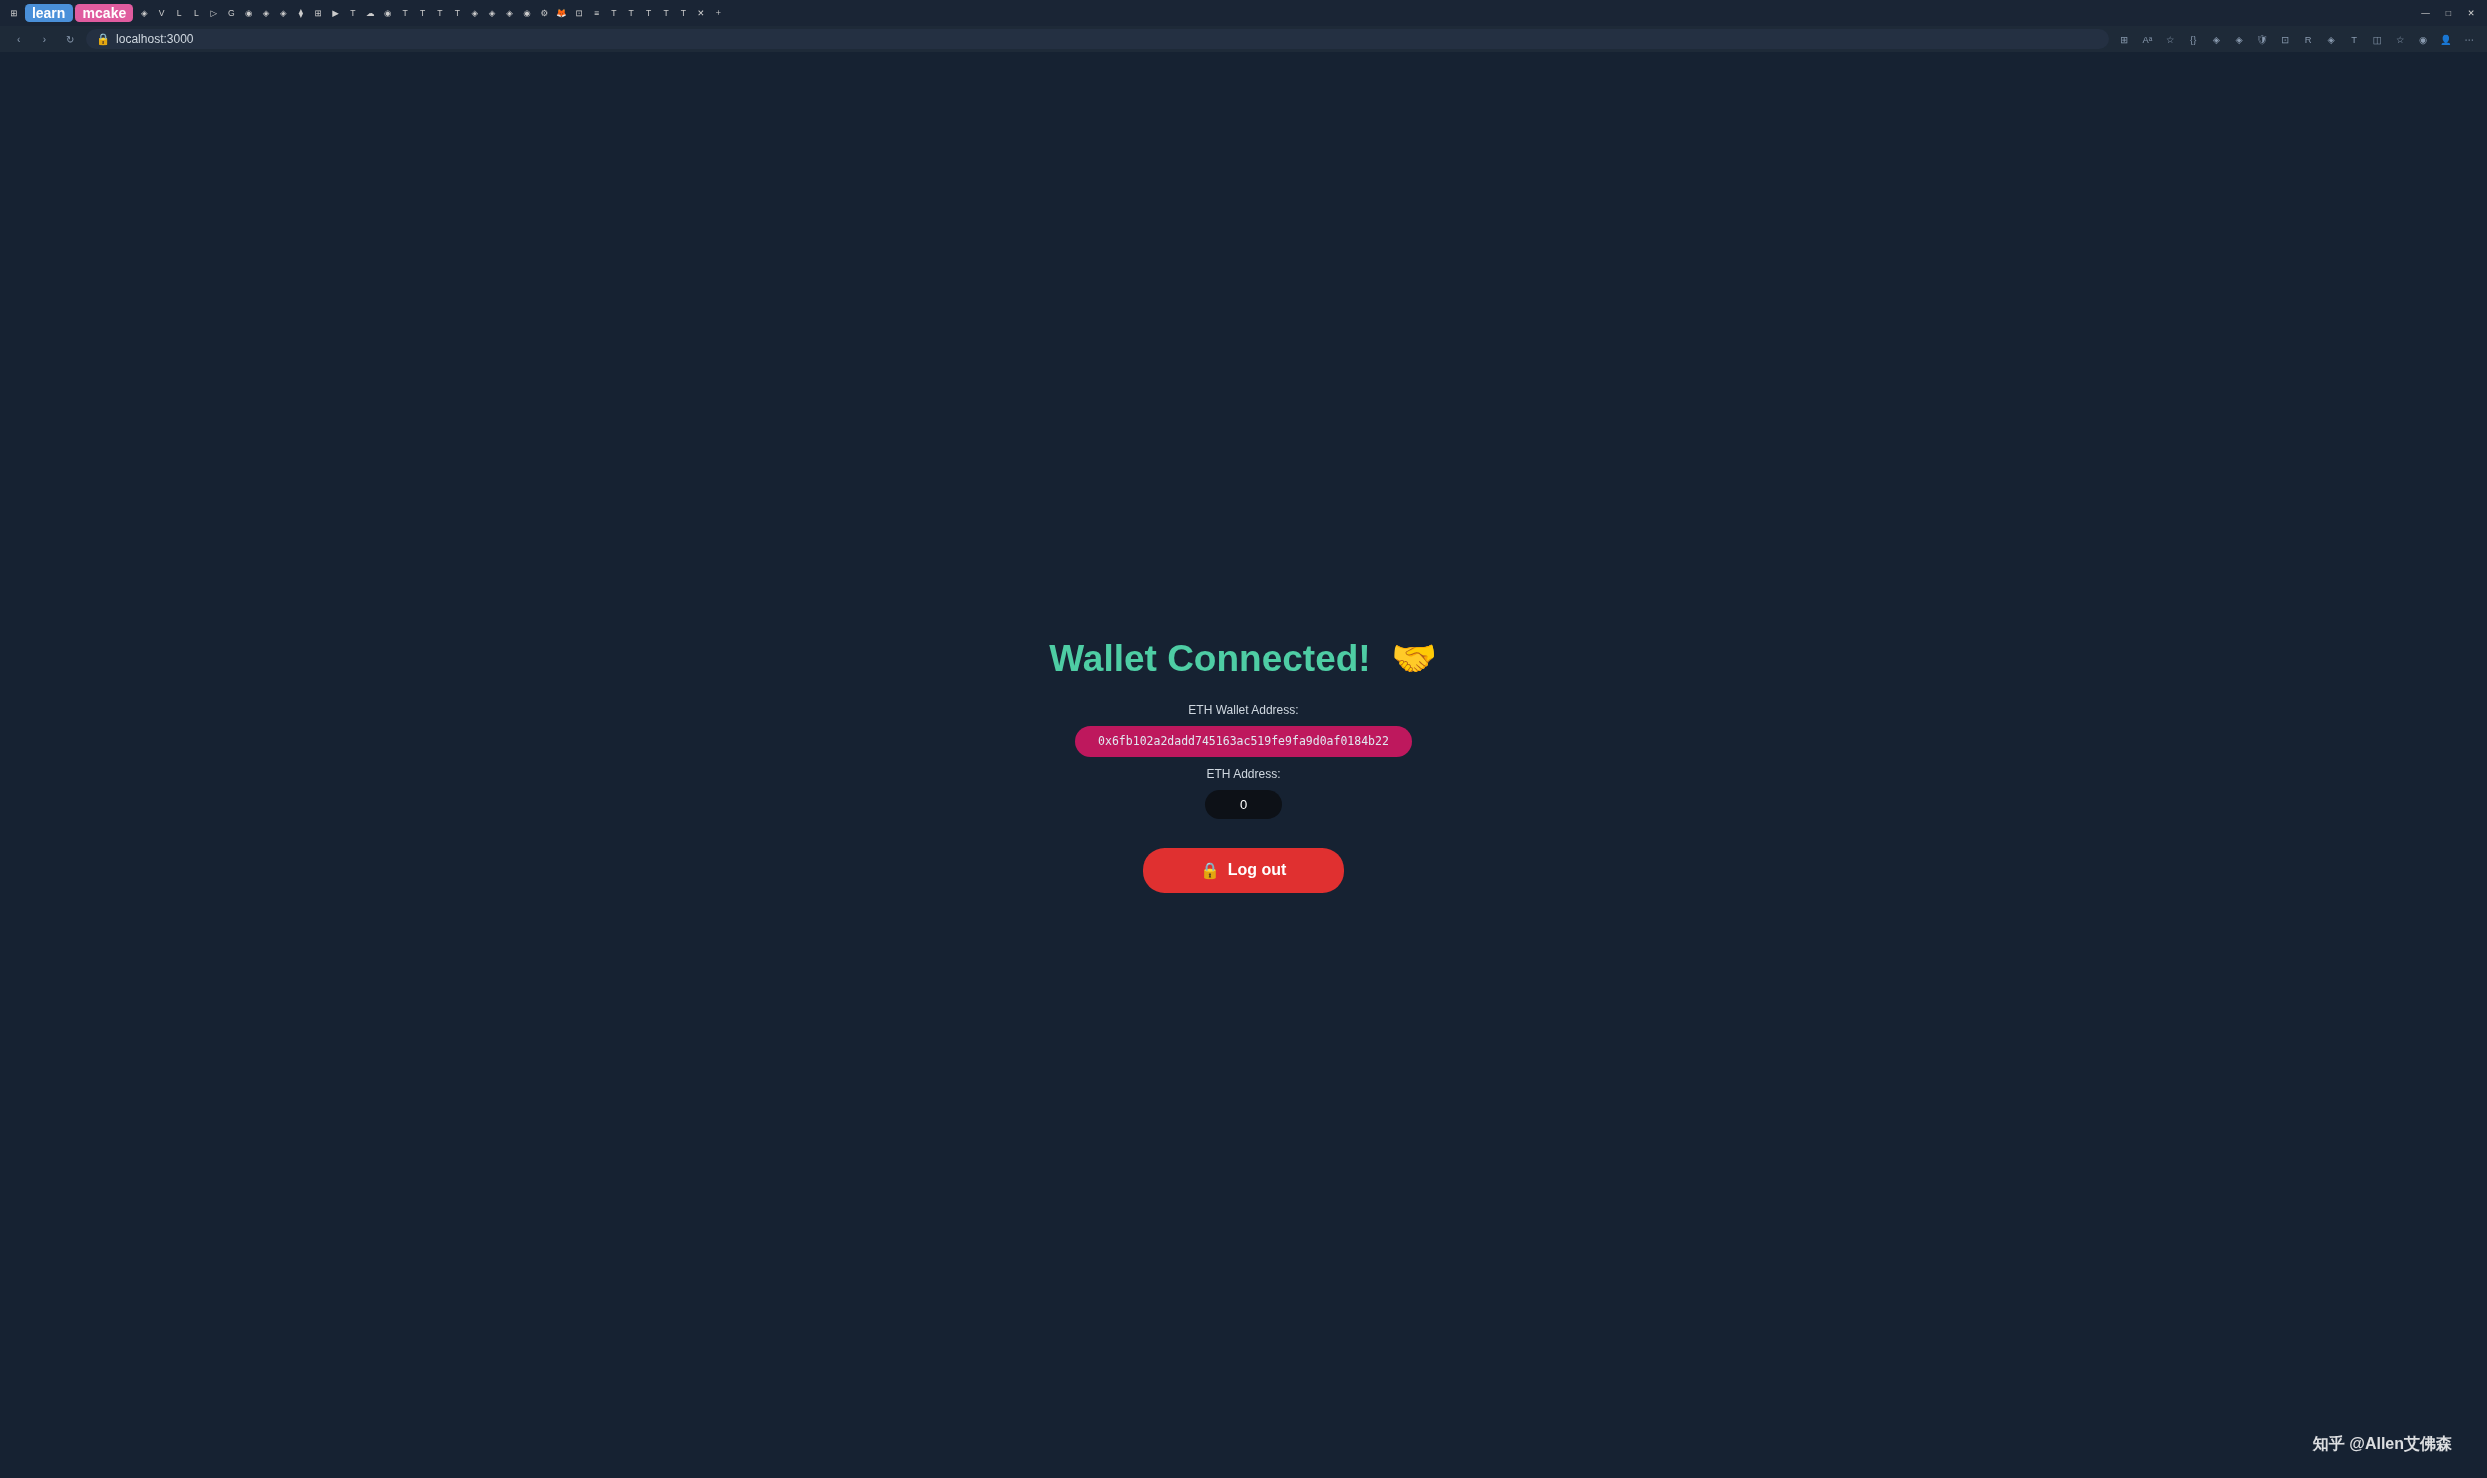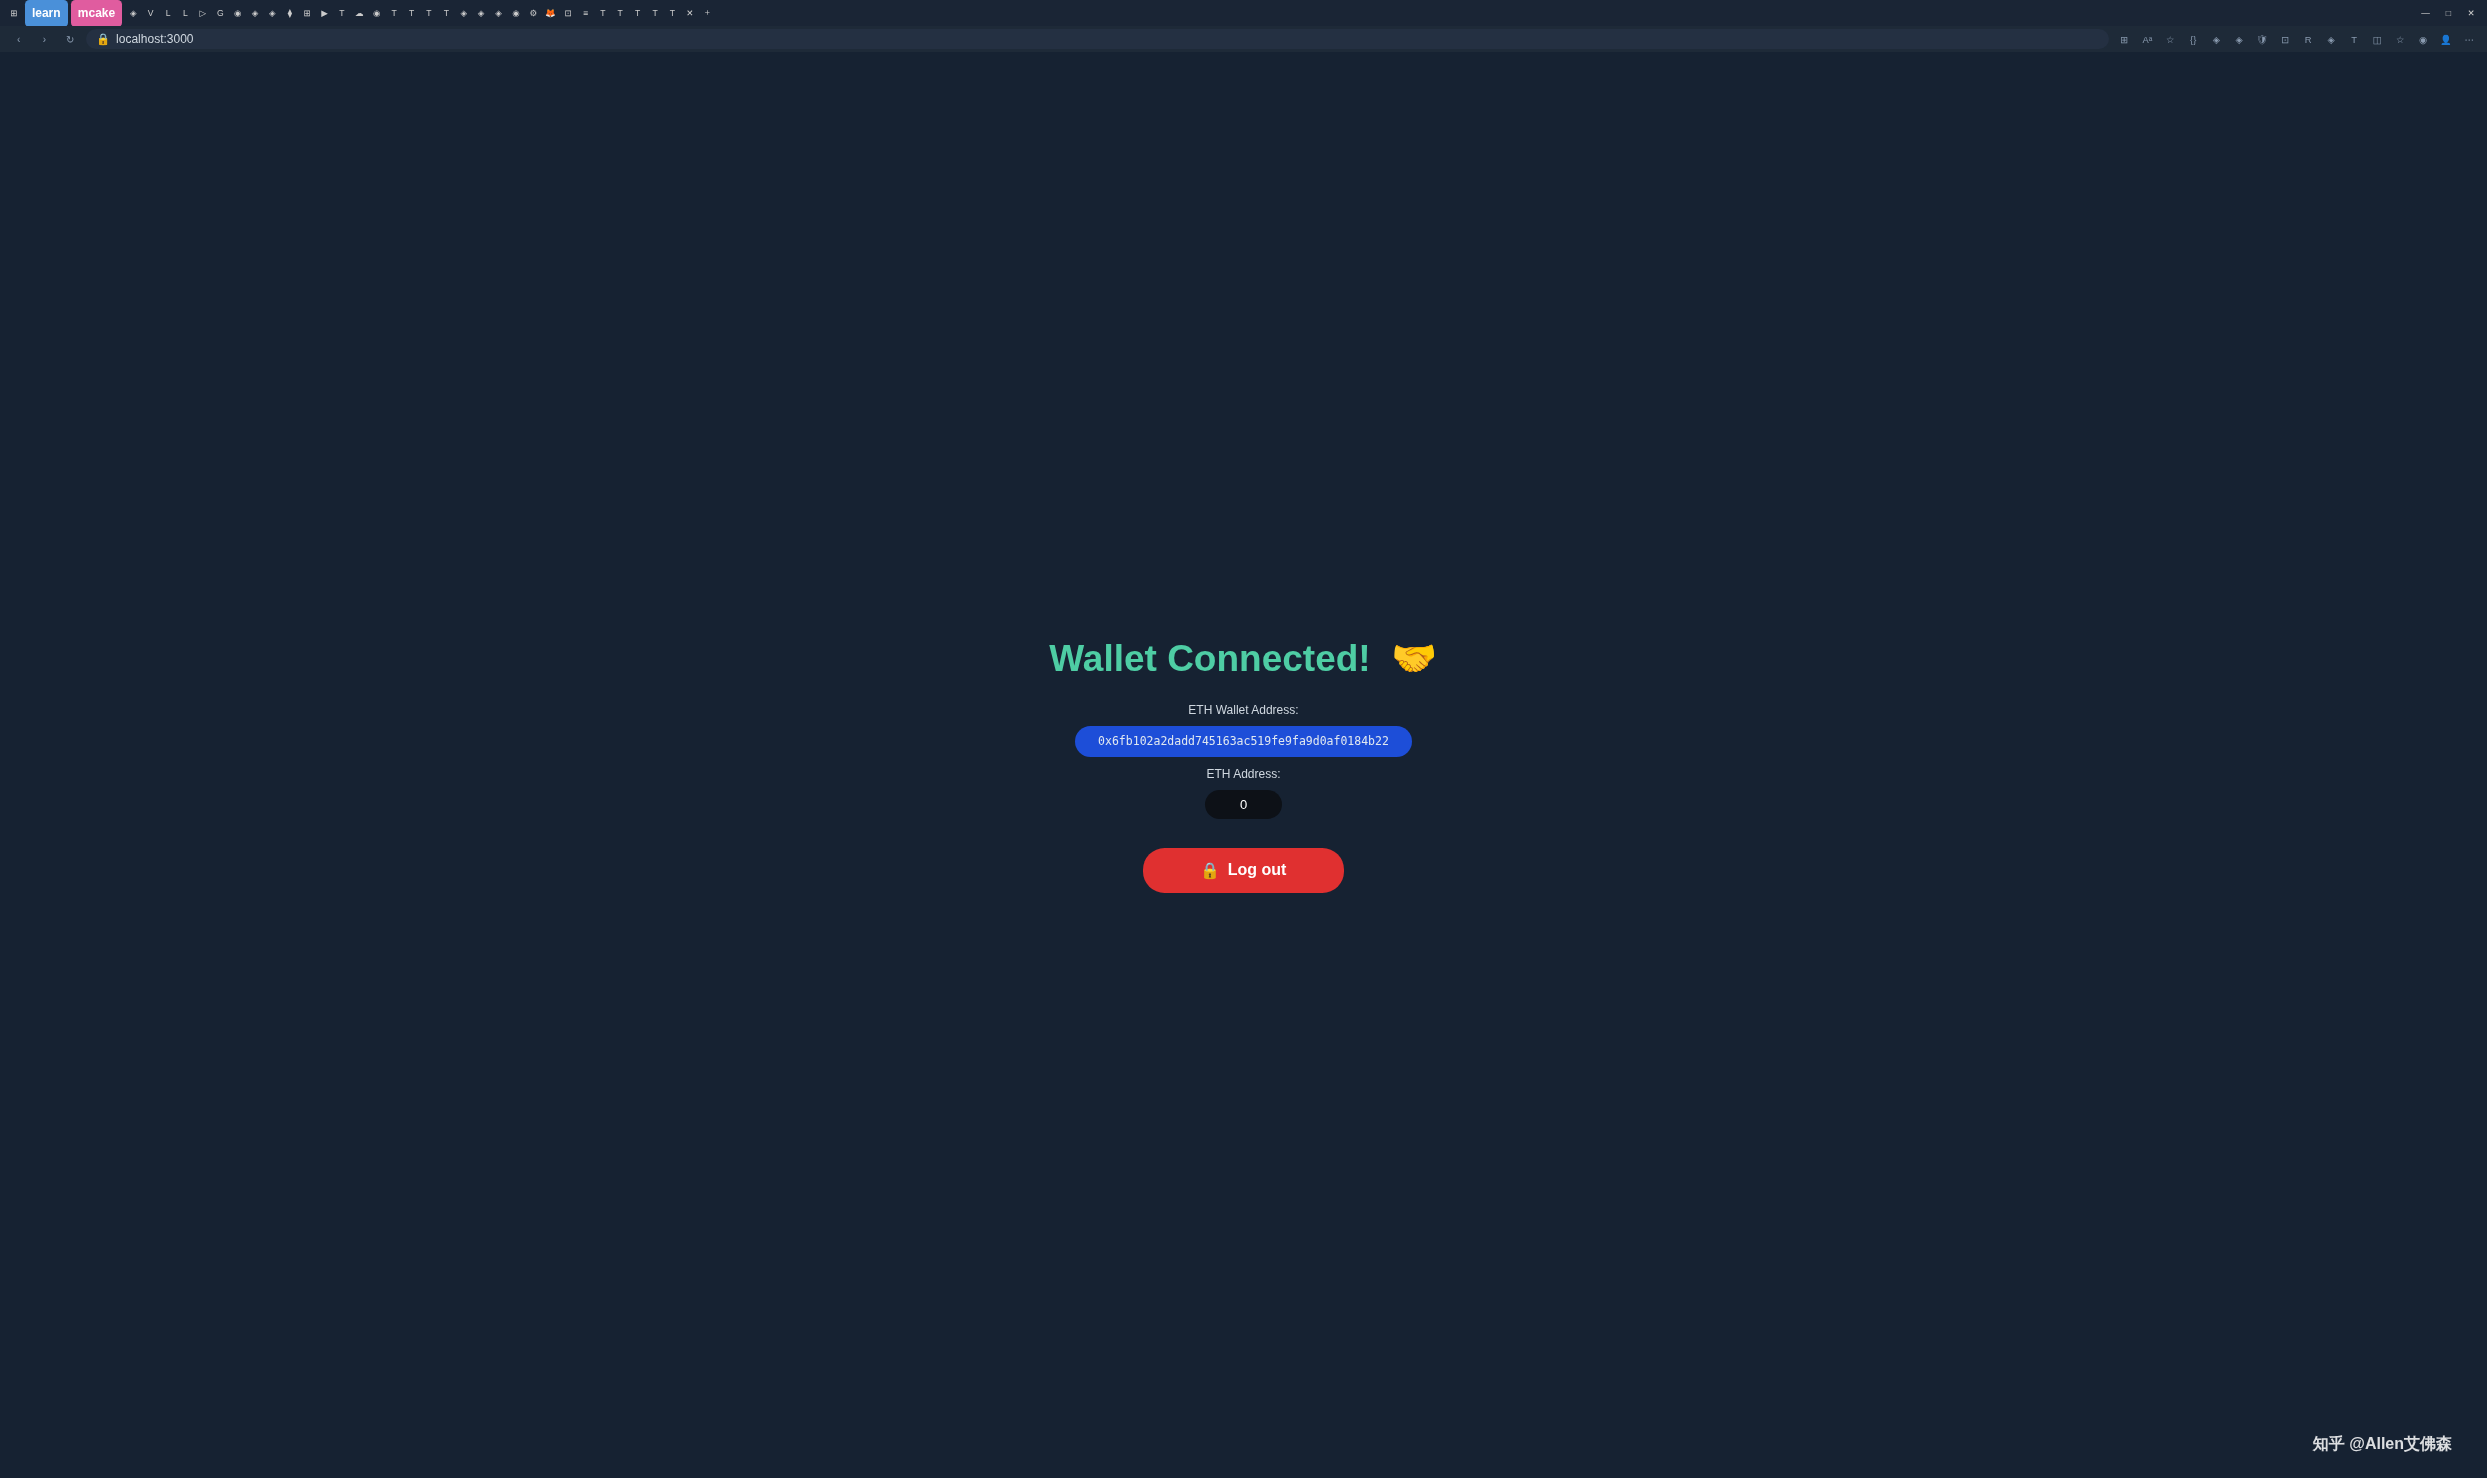--- a/index.html
+++ b/index.html
@@ -31,22 +31,22 @@
       padding: 0 5.8px;
       gap: 2.9px;
       background: #1a2535;
     }
 
     .tab-item {
       display: flex;
       align-items: center;
       padding: 2.9px 7.2px;
       border-radius: 4.3px;
-      font-size: 12px;
-      height: 27px;
+      font-size: 14px;
+      height: 18px;
       cursor: pointer;
       white-space: nowrap;
     }
 
     .tab-learn {
       background: #4a90d9;
       color: white;
       font-weight: 600;
     }
 
@@ -176,21 +176,21 @@
       font-size: 37px;
     }
 
     .label-text {
       font-size: 12px;
       color: #d0d8e0;
       margin-bottom: 8.6px;
     }
 
     .address-pill {
-      background: #1d4ed8;
+      background: #be185d;
       border-radius: 21.6px;
       padding: 8.6px 23px;
       font-size: 11.5px;
       color: #e0e8f0;
       margin-bottom: 10px;
       font-family: monospace;
     }
 
     .balance-pill {
       background: #0d1117;

